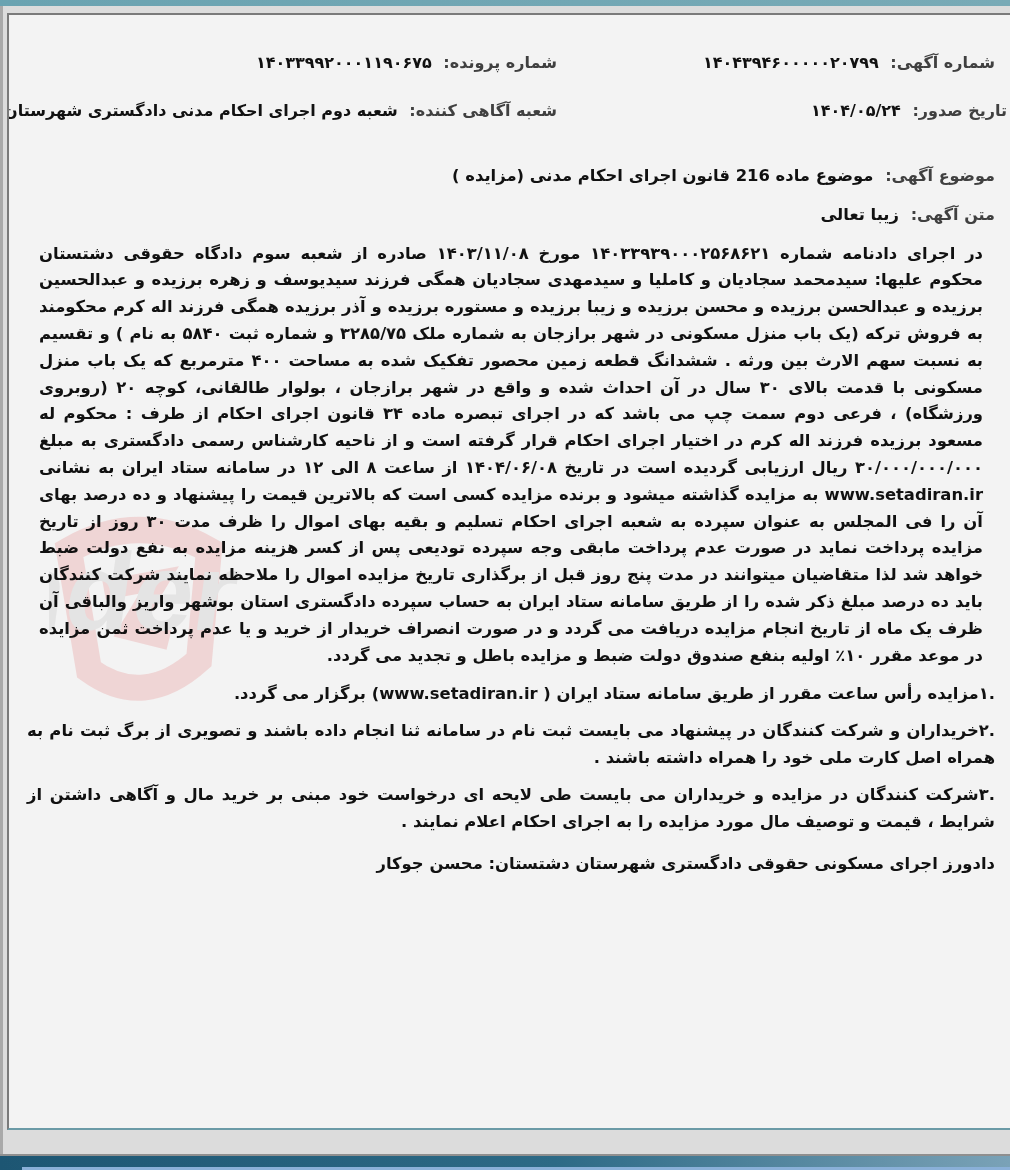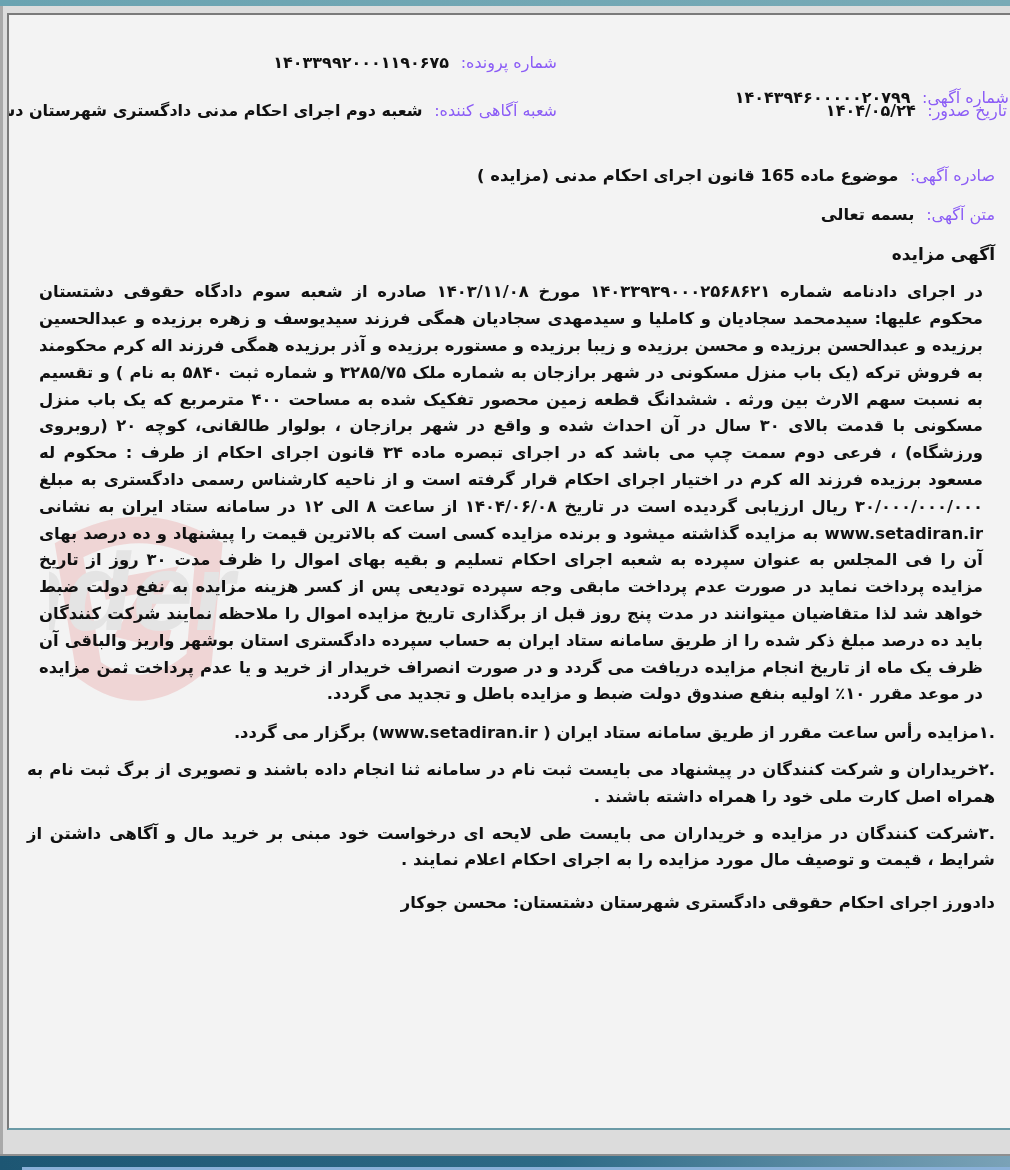--- a/index.html
+++ b/index.html
@@ -36,21 +36,21 @@
     box-sizing:border-box;
   }
   .footer-strip {
     position:absolute; left:22px; bottom:0; width:988px; height:3px;
     background:#8ab0d8;
   }
   .meta-row {
     position:absolute; direction:rtl; font-size:16px; font-weight:bold;
     color:#111; white-space:nowrap;
   }
-  .meta-label { color:#8b5cf6; font-weight:normal; margin-left:6px; }
+  .meta-label { color:#404040; font-weight:bold; margin-left:6px; }
   .content {
     position:absolute; right:18px; top:148px; width:968px;
     direction:rtl; text-align:justify; color:#111;
     font-size:16.4px; font-weight:bold; line-height:26.8px;
   }
   .section-line { margin:0 0 12px 0; }
   .section-line .meta-label { font-size:16px; }
   .heading { margin:0 0 8px 0; font-size:17px; }
   .body-text { margin:12px; text-align:justify; text-align-last:right; }
   .notes-title { margin:12px 0 10px 0; }
@@ -69,53 +69,52 @@
 
 <div class="outer-frame">
   <div class="panel">
 
     <svg class="watermark" viewBox="0 0 560 200">
       <path d="M20 40 Q90 0 160 40 L150 150 Q95 200 40 160 Z" fill="none" stroke="#e8a0a0" stroke-width="26"></path>
       <path d="M55 80 L110 70 L80 120 L120 130" fill="none" stroke="#e8a0a0" stroke-width="20"></path>
       <text x="200" y="120" font-size="110" font-family="Liberation Sans, sans-serif" font-weight="bold" fill="#c9c9c9" transform="skewX(-8)">AriaTender</text>
     </svg>
 
-    <div class="meta-row" style="right:4px; top:38px;margin-top:35px;">
+    <div class="meta-row" style="right:18px; top:38px;">
       <span class="meta-label">شماره آگهی:</span>
       <span>۱۴۰۴۳۹۴۶۰۰۰۰۰۲۰۷۹۹</span>
     </div>
     <div class="meta-row" style="right:456px; top:38px;">
       <span class="meta-label">شماره پرونده:</span>
       <span>۱۴۰۳۳۹۹۲۰۰۰۱۱۹۰۶۷۵</span>
     </div>
     <div class="meta-row" style="right:6px; top:86px;">
       <span class="meta-label">تاریخ صدور:</span>
       <span>۱۴۰۴/۰۵/۲۴</span>
     </div>
     <div class="meta-row" style="right:456px; top:86px;">
       <span class="meta-label">شعبه آگاهی کننده:</span>
       <span>شعبه دوم اجرای احکام مدنی دادگستری شهرستان دشتستان</span>
     </div>
 
     <div class="content">
       <div class="section-line">
-        <span class="meta-label">صادره آگهی:</span>
-        <span>موضوع ماده 165 قانون اجرای احکام مدنی (مزایده )</span>
+        <span class="meta-label">موضوع آگهی:</span>
+        <span>موضوع ماده 216 قانون اجرای احکام مدنی (مزایده )</span>
       </div>
       <div class="section-line">
         <span class="meta-label">متن آگهی:</span>
-        <span>بسمه تعالی</span>
+        <span>زیبا تعالی</span>
       </div>
-      <div class="heading">آگهی مزایده</div>
       <p class="body-text">در اجرای دادنامه شماره ۱۴۰۳۳۹۳۹۰۰۰۲۵۶۸۶۲۱ مورخ ۱۴۰۳/۱۱/۰۸ صادره از شعبه سوم دادگاه حقوقی دشتستان محکوم علیها: سیدمحمد سجادیان و کاملیا و سیدمهدی سجادیان همگی فرزند سیدیوسف و زهره برزیده و عبدالحسین برزیده و عبدالحسن برزیده و محسن برزیده و زیبا برزیده و مستوره برزیده و آذر برزیده همگی فرزند اله کرم محکومند به فروش ترکه (یک باب منزل مسکونی در شهر برازجان به شماره ملک ۳۲۸۵/۷۵ و شماره ثبت ۵۸۴۰ به نام ) و تقسیم به نسبت سهم الارث بین ورثه . ششدانگ قطعه زمین محصور تفکیک شده به مساحت ۴۰۰ مترمربع که یک باب منزل مسکونی با قدمت بالای ۳۰ سال در آن احداث شده و واقع در شهر برازجان ، بولوار طالقانی، کوچه ۲۰ (روبروی ورزشگاه) ، فرعی دوم سمت چپ می باشد که در اجرای تبصره ماده ۳۴ قانون اجرای احکام از طرف : محکوم له مسعود برزیده فرزند اله کرم در اختیار اجرای احکام قرار گرفته است و از ناحیه کارشناس رسمی دادگستری به مبلغ ۳۰/۰۰۰/۰۰۰/۰۰۰ ریال ارزیابی گردیده است در تاریخ ۱۴۰۴/۰۶/۰۸ از ساعت ۸ الی ۱۲ در سامانه ستاد ایران به نشانی www.setadiran.ir به مزایده گذاشته میشود و برنده مزایده کسی است که بالاترین قیمت را پیشنهاد و ده درصد بهای آن را فی المجلس به عنوان سپرده به شعبه اجرای احکام تسلیم و بقیه بهای اموال را ظرف مدت ۳۰ روز از تاریخ مزایده پرداخت نماید در صورت عدم پرداخت مابقی وجه سپرده تودیعی پس از کسر هزینه مزایده به نفع دولت ضبط خواهد شد لذا متقاضیان میتوانند در مدت پنج روز قبل از برگذاری تاریخ مزایده اموال را ملاحظه نمایند شرکت کنندگان باید ده درصد مبلغ ذکر شده را از طریق سامانه ستاد ایران به حساب سپرده دادگستری استان بوشهر واریز والباقی آن ظرف یک ماه از تاریخ انجام مزایده دریافت می گردد و در صورت انصراف خریدار از خرید و یا عدم پرداخت ثمن مزایده در موعد مقرر ۱۰٪ اولیه بنفع صندوق دولت ضبط و مزایده باطل و تجدید می گردد.</p>
 
       <p class="note spaced">.۱مزایده رأس ساعت مقرر از طریق سامانه ستاد ایران ( www.setadiran.ir) برگزار می گردد.</p>
       <p class="note">.۲خریداران و شرکت کنندگان در پیشنهاد می بایست ثبت نام در سامانه ثنا انجام داده باشند و تصویری از برگ ثبت نام به همراه اصل کارت ملی خود را همراه داشته باشند .</p>
       <p class="note">.۳شرکت کنندگان در مزایده و خریداران می بایست طی لایحه ای درخواست خود مبنی بر خرید مال و آگاهی داشتن از شرایط ، قیمت و توصیف مال مورد مزایده را به اجرای احکام اعلام نمایند .</p>
 
-      <div class="signature">دادورز اجرای احکام حقوقی دادگستری شهرستان دشتستان: محسن جوکار</div>
+      <div class="signature">دادورز اجرای مسکونی حقوقی دادگستری شهرستان دشتستان: محسن جوکار</div>
     </div>
   </div>
 </div>
 
 <div class="footer-bar">
   <div class="footer-strip"></div>
 </div>
 
 </body></html>

